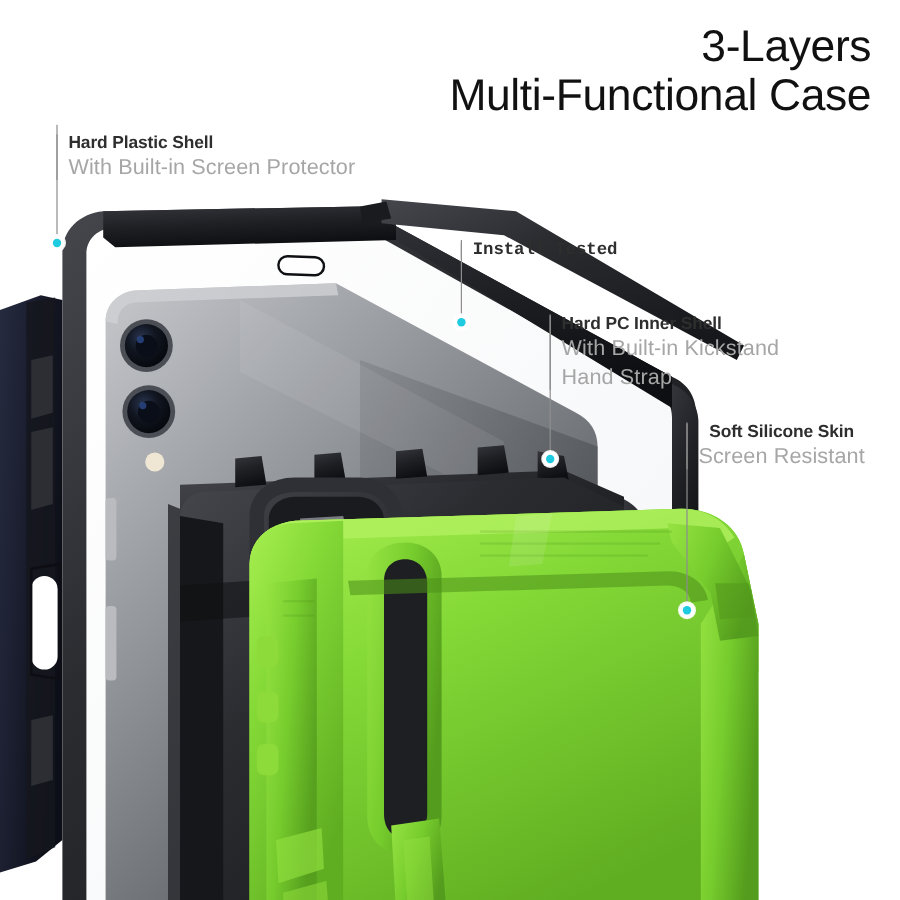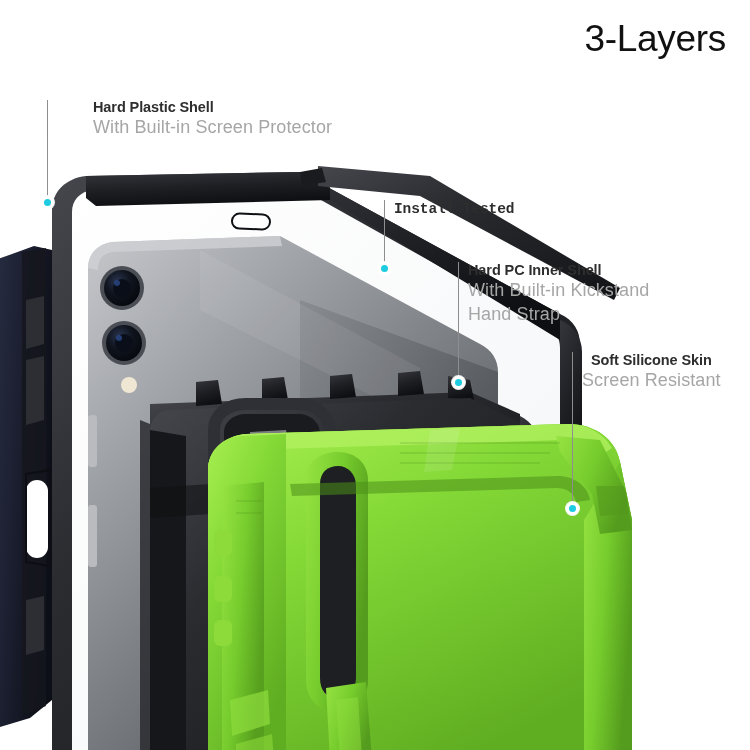--- a/index.html
+++ b/index.html
@@ -308,23 +308,24 @@
   <div class="dot" style="left:378px; top:262px;"></div>
 
   <div class="leader" style="left:458px; top:262px; height:120px;"></div>
   <div class="dot" style="left:452px; top:376px;"></div>
 
   <div class="leader" style="left:572px; top:352px; height:155px;"></div>
   <div class="dot" style="left:566px; top:502px;"></div>
 
   <div class="title-block">
     <div class="title-line">3-Layers</div>
-  </div>
-
-  <div class="callout" style="left:47px; top:98px;padding-left:36px;">
+    <div class="title-line">Multi-Functional Case</div>
+  </div>
+
+  <div class="callout" style="left:47px; top:110px;">
     <div class="bar"></div>
     <div class="ctext">
       <div class="ctitle">Hard Plastic Shell</div>
       <div class="csub">With Built-in Screen Protector</div>
     </div>
   </div>
 
   <div class="callout" style="left:384px; top:200px;font-family:Liberation Mono, monospace;">
     <div class="bar"></div>
     <div class="ctext">

